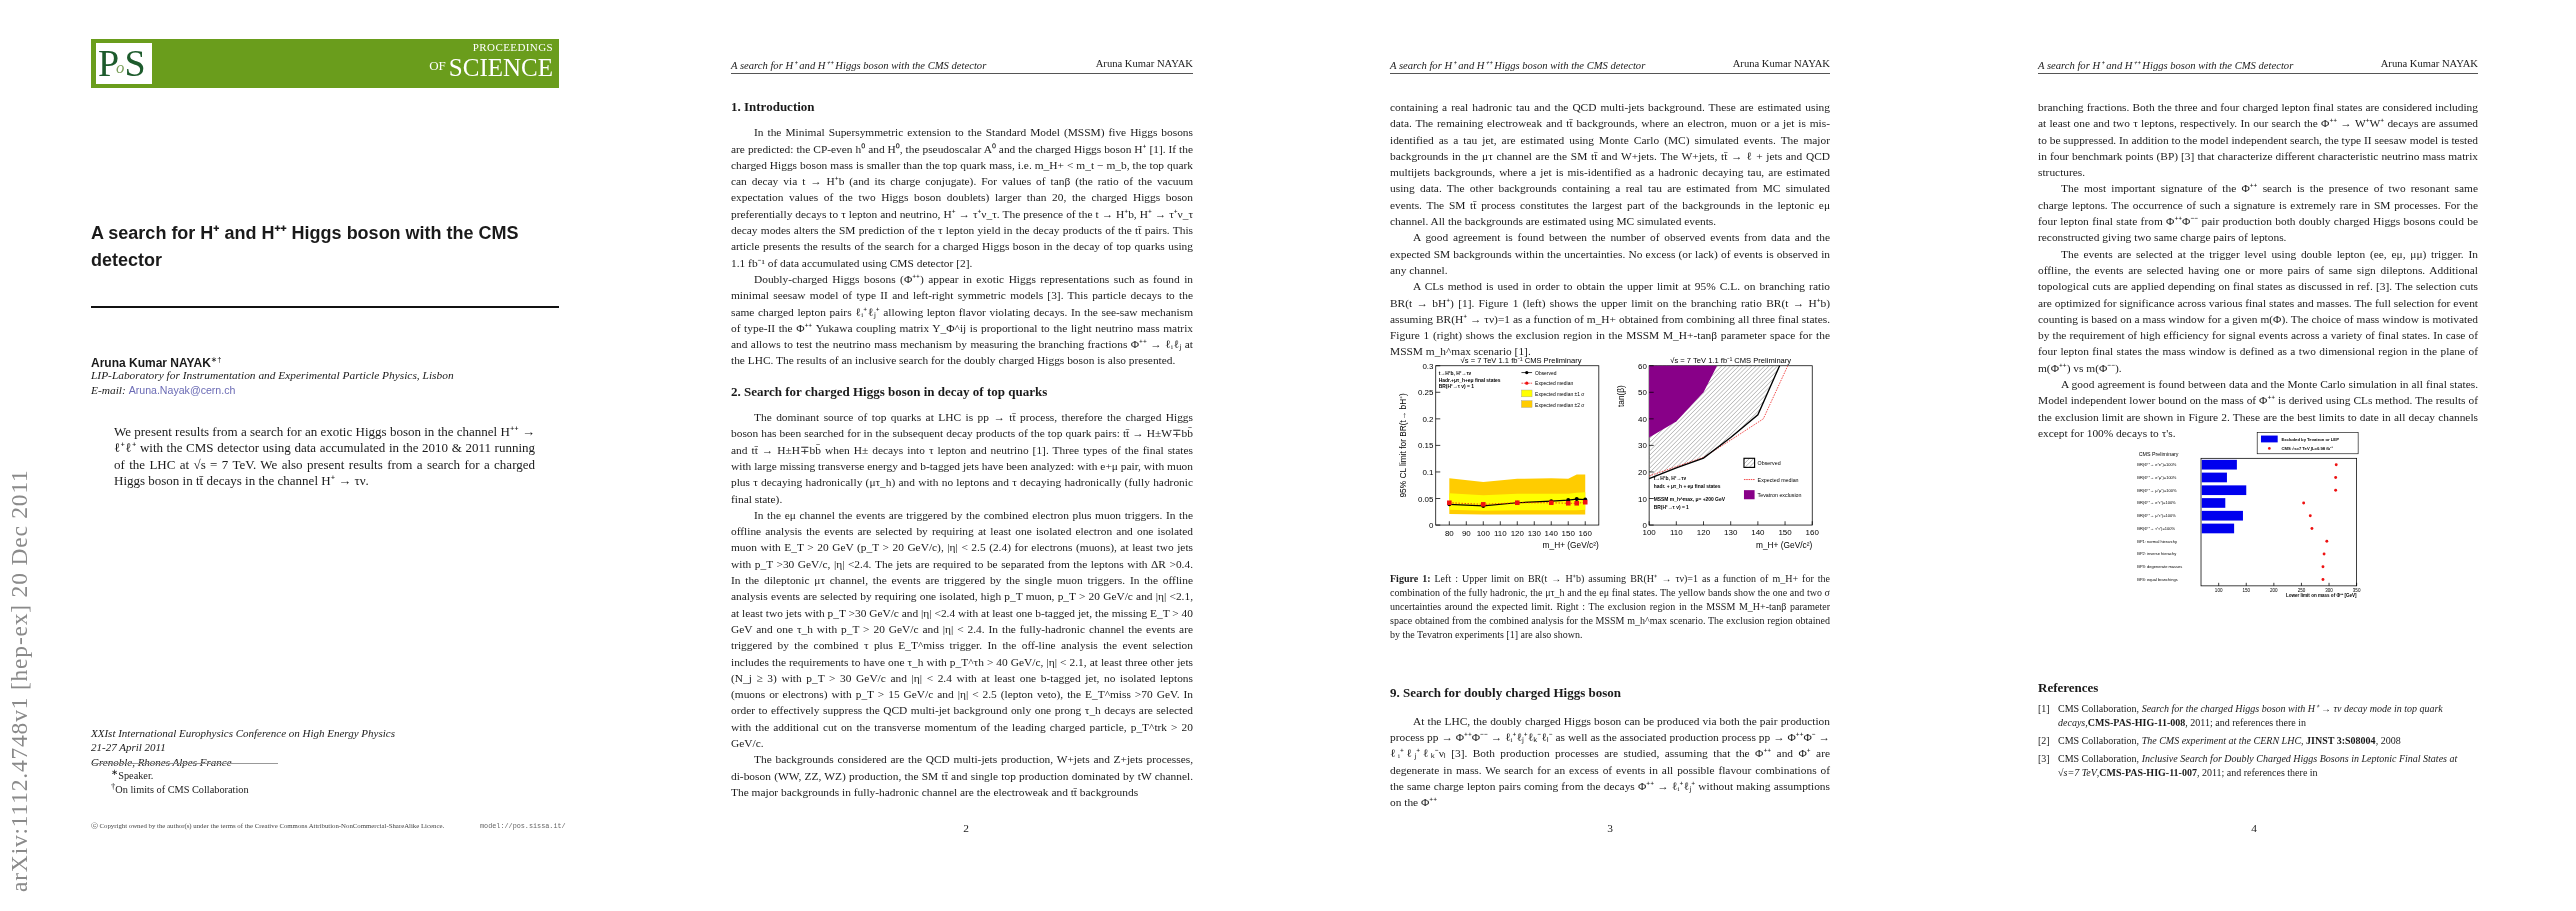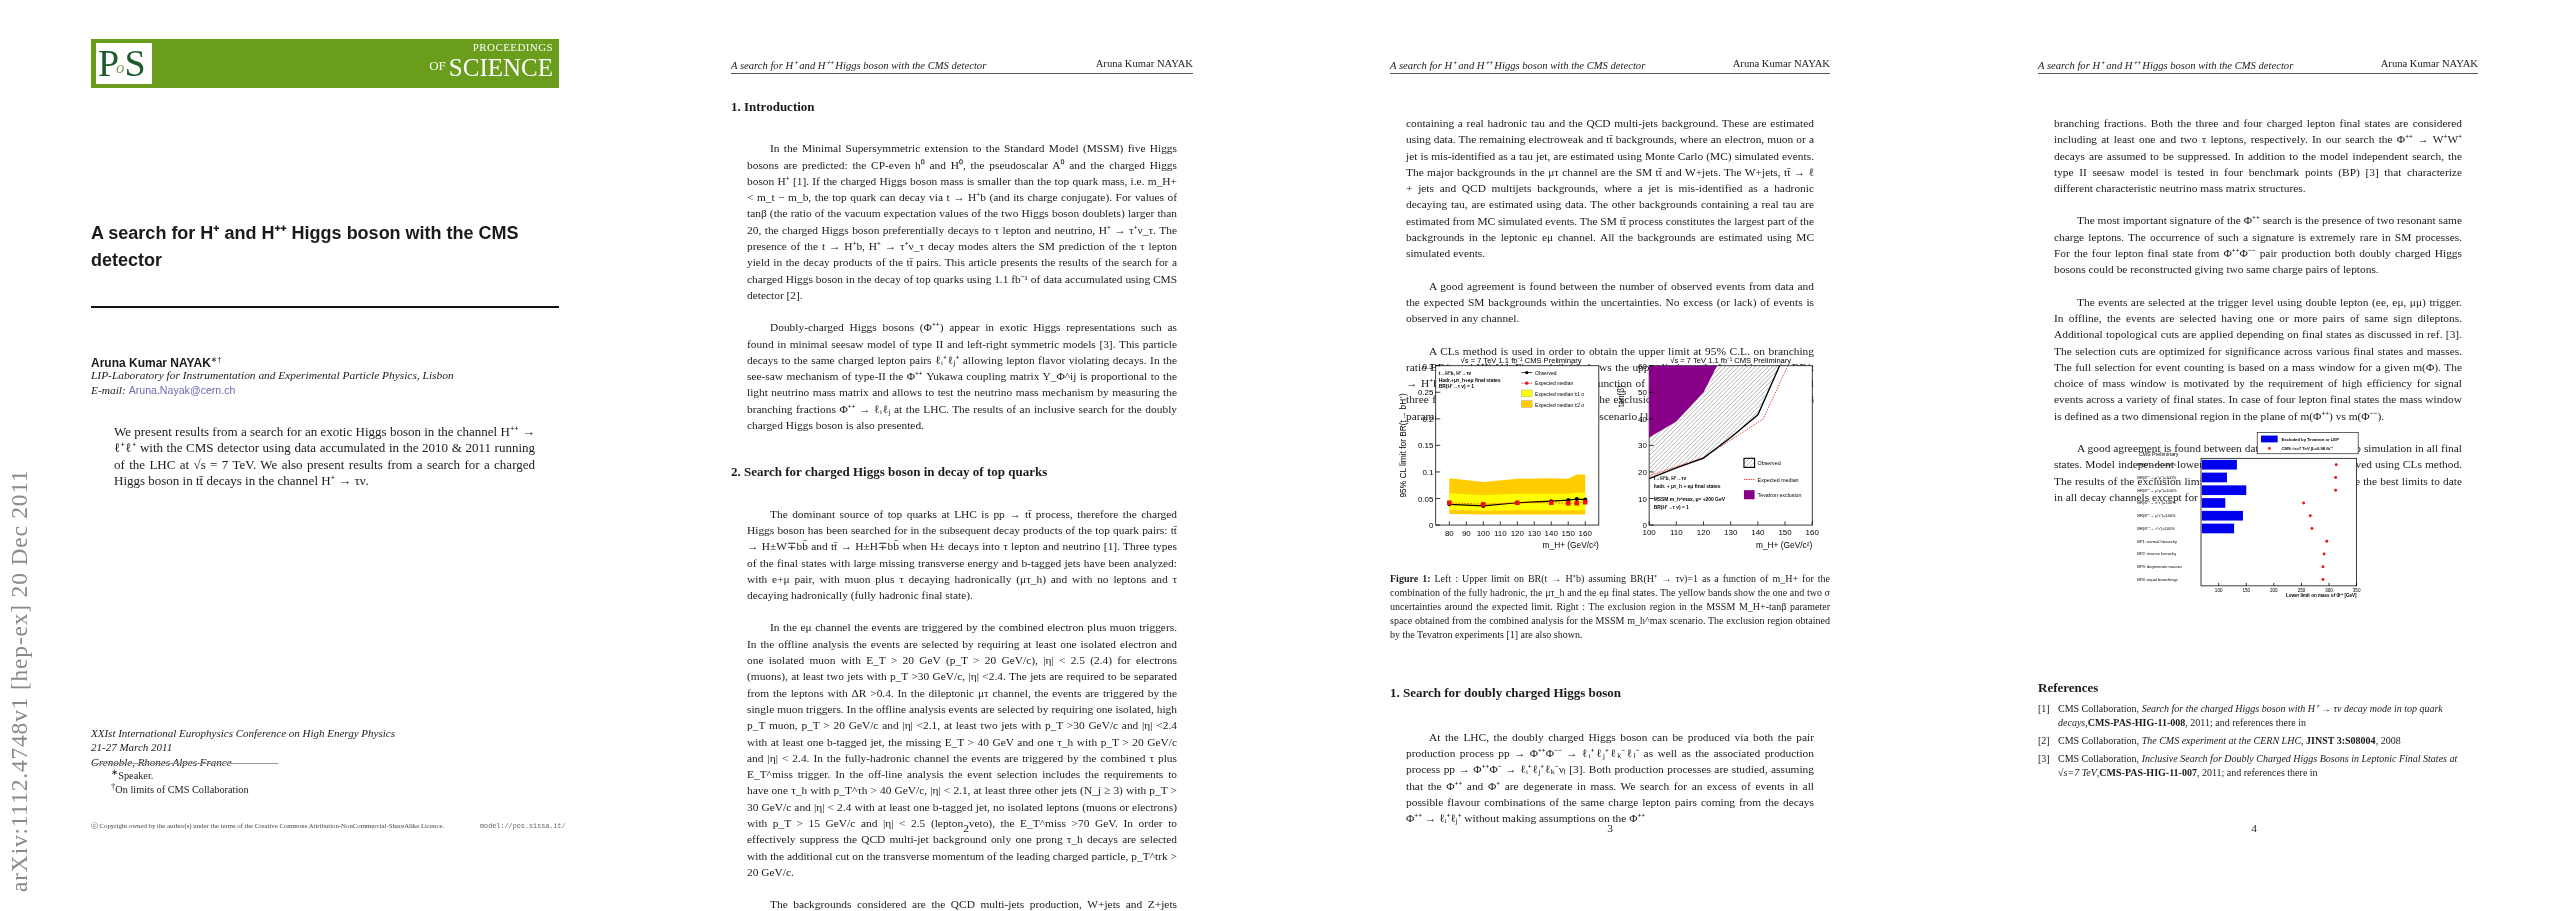--- a/index.html
+++ b/index.html
@@ -34,21 +34,21 @@
   .fn { position:absolute; left:111px; font-size:10.3px; }
   .copyright { position:absolute; left:91px; top:821px; font-size:6.8px; color:#444; }
   .pos-url { position:absolute; left:480px; top:822px; font-family:"Liberation Mono", monospace; font-size:6.8px; color:#666; }
 
   
   .rh { position:absolute; left:91px; top:56px; width:462px; border-bottom:0.8px solid #555; height:16.7px; font-size:10.6px; }
   .rh .rt { position:absolute; left:0; top:2.3px; font-style:italic; }
   .rh .ra { position:absolute; right:0; top:2.3px; }
 
   .col { position:absolute; left:91px; width:462px; font-size:11.4px; line-height:16.3px; text-align:justify; }
-  .col p { margin:16px; text-indent:23px; }
+  .col p { margin:0; text-indent:23px; }
   .col p.noind { text-indent:0; }
   .sec { font-weight:bold; font-size:13px; }
   .pgnum { position:absolute; top:822px; width:644px; text-align:center; font-size:11.4px; }
 
   .caption { position:absolute; left:91px; width:462px; font-size:10px; line-height:14px; text-align:justify; }
   .caption b { font-weight:bold; }
 
   svg text { font-family:"Liberation Sans", sans-serif; }
   .refs { position:absolute; left:91px; width:462px; font-size:10px; line-height:14px; }
   .refs .ritem { position:relative; padding-left:20px; margin-bottom:3.8px; }
@@ -71,21 +71,21 @@
     </div>
   </div>
   <div class="paper-title">A search for H⁺ and H⁺⁺ Higgs boson with the CMS detector</div>
   <div class="title-rule"></div>
   <div class="author"><span>Aruna Kumar NAYAK</span><sup style="font-weight:normal;font-size:7.6px">∗†</sup></div>
   <div class="affil">LIP-Laboratory for Instrumentation and Experimental Particle Physics, Lisbon</div>
   <div class="email"><span>E-mail:</span> <span class="addr">Aruna.Nayak@cern.ch</span></div>
   <div class="abstract">We present results from a search for an exotic Higgs boson in the channel H⁺⁺ → ℓ⁺ℓ⁺ with the CMS detector using data accumulated in the 2010 &amp; 2011 running of the LHC at √s = 7 TeV. We also present results from a search for a charged Higgs boson in tt̄ decays in the channel H⁺ → τν.</div>
   <div class="conf">
     <div>XXIst International Europhysics Conference on High Energy Physics</div>
-    <div>21-27 March 2011</div>
+    <div>21-27 April 2011</div>
     <div>Grenoble, Rhones Alpes France</div>
   </div>
   <div class="fn-rule"></div>
   <div class="fn" style="top:767px"><sup>∗</sup><span>Speaker.</span></div>
   <div class="fn" style="top:781px"><sup>†</sup><span>On limits of CMS Collaboration</span></div>
   <div class="copyright">ⓒ Copyright owned by the author(s) under the terms of the Creative Commons Attribution-NonCommercial-ShareAlike Licence.</div>
   <div class="pos-url">model://pos.sissa.it/</div>
 </div>
 
 <div class="page p2">
@@ -238,21 +238,21 @@
       <rect x="170" y="140" width="14" height="12" fill="url(#hatch)" stroke="#000" stroke-width="1.5"></rect>
       <text x="188" y="149" font-size="7" font-family="Liberation Serif, serif">Observed</text>
       <line x1="170" x2="184" y1="168" y2="168" stroke="#ee1111" stroke-dasharray="2,1"></line>
       <text x="188" y="171" font-size="7" font-family="Liberation Serif, serif">Expected median</text>
       <rect x="170" y="182" width="14" height="12" fill="#880088"></rect>
       <text x="188" y="191" font-size="7" font-family="Liberation Serif, serif">Tevatron exclusion</text>
     </svg>
 
   <div class="caption" style="left:102px;width:440px;top:572px"><b>Figure 1:</b><span> Left : Upper limit on BR(t → H⁺b) assuming BR(H⁺ → τν)=1 as a function of m_H+ for the combination of the fully hadronic, the μτ_h and the eμ final states. The yellow bands show the one and two σ uncertainties around the expected limit. Right : The exclusion region in the MSSM M_H+-tanβ parameter space obtained from the combined analysis for the MSSM m_h^max scenario. The exclusion region obtained by the Tevatron experiments [1] are also shown.</span></div>
   <div class="col" style="left:102px;width:440px;top:685px">
-    <div class="sec">1.  Search for doubly charged Higgs boson</div>
+    <div class="sec">9.  Search for doubly charged Higgs boson</div>
     <div style="height:11.4px"></div>
     <p>At the LHC, the doubly charged Higgs boson can be produced via both the pair production process pp → Φ⁺⁺Φ⁻⁻ → ℓᵢ⁺ℓⱼ⁺ℓₖ⁻ℓₗ⁻ as well as the associated production process pp → Φ⁺⁺Φ⁻ → ℓᵢ⁺ℓⱼ⁺ℓₖ⁻νₗ [3]. Both production processes are studied, assuming that the Φ⁺⁺ and Φ⁺ are degenerate in mass. We search for an excess of events in all possible flavour combinations of the same charge lepton pairs coming from the decays Φ⁺⁺ → ℓᵢ⁺ℓⱼ⁺ without making assumptions on the Φ⁺⁺</p>
   </div>
   <div class="pgnum">3</div>
 </div>
 
 <div class="page p4">
   <div class="rh" style="left:106px;width:440px">
     <span class="rt">A search for H⁺ and H⁺⁺ Higgs boson with the CMS detector</span>
     <span class="ra">Aruna Kumar NAYAK</span>

